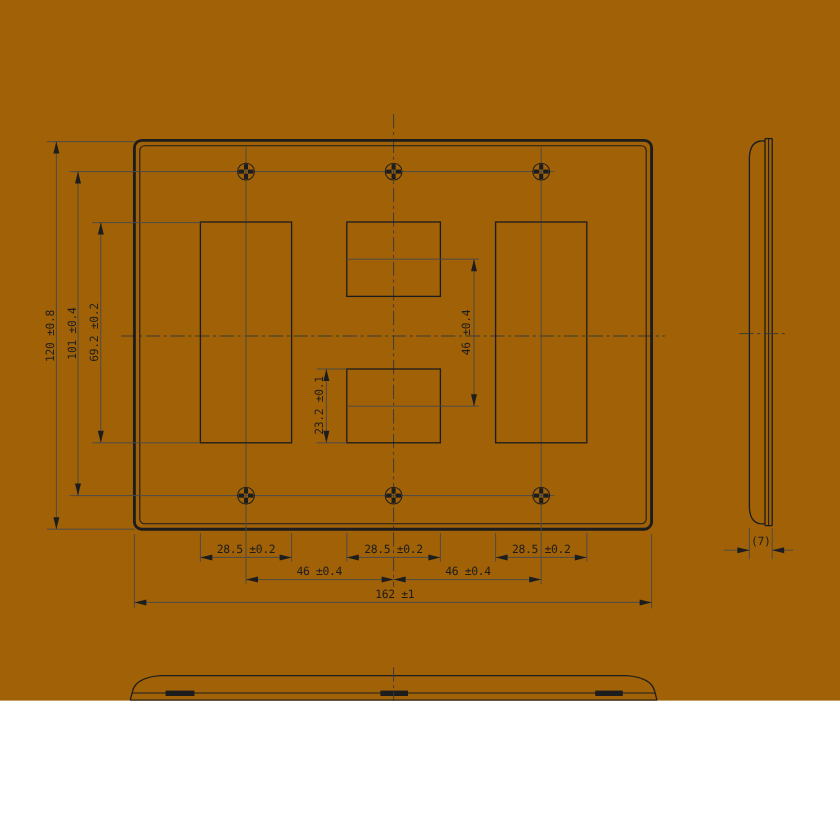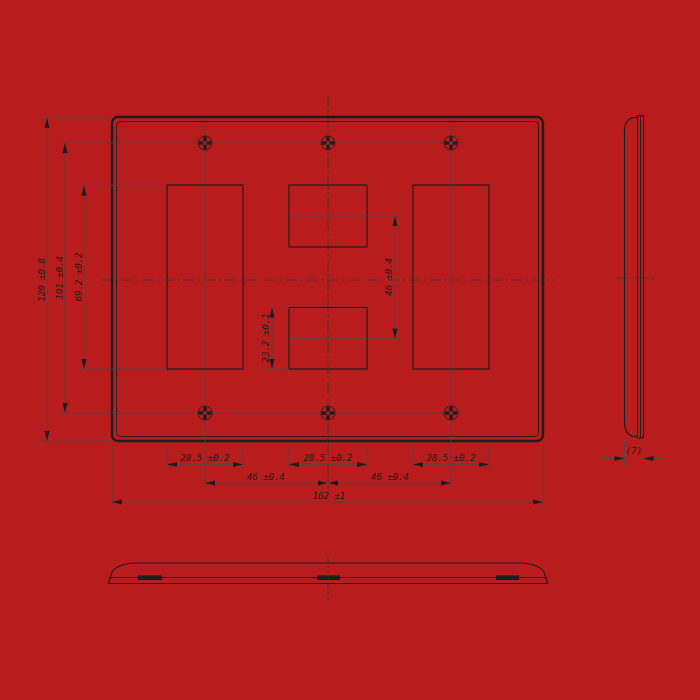--- a/index.html
+++ b/index.html
@@ -1,16 +1,16 @@
 <!DOCTYPE html>
 <html><head>
 <meta charset="utf-8">
 <style>
   html,body{margin:0;padding:0;background:#ffffff;}
-  .stage{width:700px;height:700px;background:#b91c1c;position:relative;font-family:"DejaVu Sans Mono",monospace;font-style:italic;}
+  .stage{width:700px;height:584px;background:#a16207;position:relative;font-family:"DejaVu Sans Mono",monospace;}
   svg{display:block;}
   .dim-text{font-family:"DejaVu Sans Mono","Liberation Mono",monospace;font-size:9.5px;fill:#1d1d1d;letter-spacing:-0.3px;}
   .thin{stroke:#1d1d1d;stroke-width:0.9;fill:none;}
   .obj{stroke:#1d1d1d;stroke-width:1.1;fill:none;}
   .thick{stroke:#1d1d1d;stroke-width:2.4;fill:none;}
   .ext{stroke:#4a4a4a;stroke-width:0.8;fill:none;}
   .cl{stroke:#3a3a3a;stroke-width:0.8;fill:none;stroke-dasharray:12 3 2.5 3;}
 </style>
 </head>
 <body>

